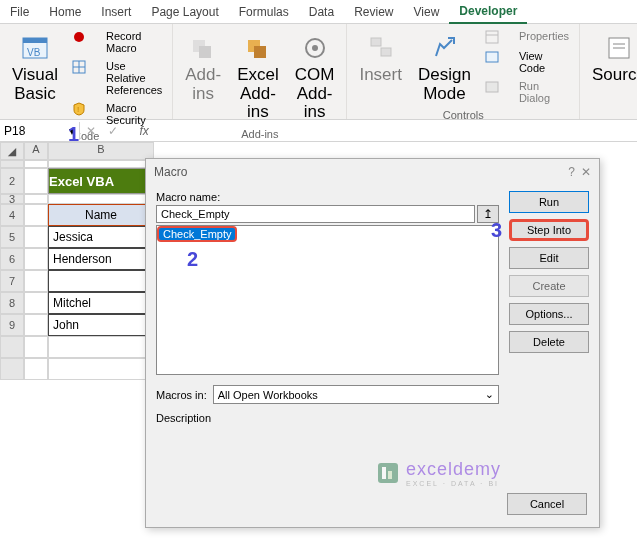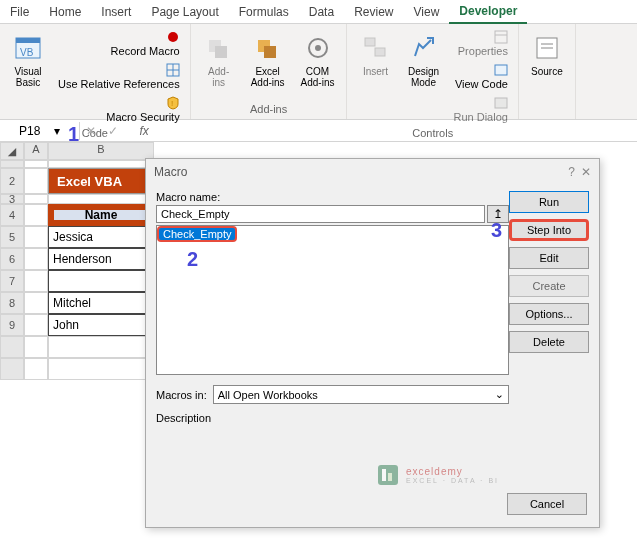--- a/index.html
+++ b/index.html
@@ -10,51 +10,51 @@
 .ribbon-tab { padding: 4px 10px; cursor: pointer; color: #444; }
 .ribbon-tab.active { color: #217346; border-bottom: 2px solid #217346; font-weight: 600; }
 
 
 .ribbon { display: flex; background: #f3f2f1; height: 96px; border-bottom: 1px solid #d4d4d4; }
 .ribbon-group { display: flex; flex-direction: column; padding: 4px 6px; border-right: 1px solid #e1dfdd; }
 .ribbon-group-title { text-align: center; color: #666; font-size: 11px; margin-top: auto; padding-top: 2px; }
 .ribbon-row { display: flex; gap: 4px; }
 .vbutton { display: flex; flex-direction: column; align-items: center; justify-content: flex-start; padding: 4px 6px; cursor: pointer; gap: 2px; }
 .vbutton .icon { width: 32px; height: 32px; display: flex; align-items: center; justify-content: center; }
-.vbutton .label { font-size: 10px; text-align: center; line-height: 1.1; }
-.hbutton { display: flex; align-items: flex-end; gap: 1px; padding: 2px 4px; font-size: 11px; cursor: pointer; flex-direction: column; }
+.vbutton .label { font-size: 17px; text-align: center; line-height: 1.1; }
+.hbutton { display: flex; align-items: flex-start; gap: 20px; padding: 2px 4px; font-size: 11px; cursor: pointer; }
 .small-items { display: flex; flex-direction: column; gap: 2px; }
 .highlight-red { border: 3px solid #e74c3c; border-radius: 6px; }
 .annotation-num { position: absolute; font-size: 20px; font-weight: bold; color: #4848d8; }
 
 
 .formula-bar { display: flex; align-items: center; height: 22px; border-bottom: 1px solid #d4d4d4; }
-.name-box { width: 80px; padding: 2px 19px; border-right: 1px solid #d4d4d4; background: #fff; display: flex; align-items: flex-end; justify-content: space-between; }
+.name-box { width: 80px; padding: 2px 4px; border-right: 1px solid #d4d4d4; background: #fff; display: flex; align-items: flex-end; justify-content: space-between; }
 .fx { width: 40px; text-align: center; font-style: italic; color: #666; }
 
 
 .grid { position: relative; }
 .col-header { background: #e6e6e6; border: 1px solid #d4d4d4; text-align: center; height: 18px; font-size: 11px; color: #555; }
 .col-A { width: 24px; }
 .col-B { width: 106px; }
 .row-header { width: 24px; background: #e6e6e6; border: 1px solid #d4d4d4; text-align: center; font-size: 11px; color: #555; display: flex; align-items: center; justify-content: center; }
 .grid-row { display: flex; height: 22px; }
 .cell { border: 1px solid #d4d4d4; padding: 2px 4px; display: flex; align-items: center; }
 .cell-A { width: 24px; }
 .cell-B { width: 106px; }
-.merged-title { background: #c2410c; color: #fff; font-weight: bold; font-size: 13px; display: flex; align-items: center; padding-left: 8px; border: 1px solid #999; }
-.header-cell { background: #d9e1ee; font-weight: bold; text-align: left; justify-content: center; border: 6px solid #c2410c; }
+.merged-title { background: #4d7c0f; color: #fff; font-weight: bold; font-size: 13px; display: flex; align-items: center; border: 1px solid #999; }
+.header-cell { background: #d9e1ee; font-weight: normal; text-align: left; justify-content: center; border: 1px solid #c2410c; }
 .data-cell { border: 1px solid #444; background: #fff; }
 
 
 .dialog { position: absolute; left: 145px; top: 158px; width: 455px; height: 370px; background: #f0f0f0; border: 1px solid #aaa; box-shadow: 2px 2px 8px rgba(0,0,0,0.2); }
 .dialog-titlebar { display: flex; justify-content: space-between; align-items: center; padding: 6px 8px; }
 .dialog-title { color: #555; }
 .dialog-controls { display: flex; gap: 6px; }
-.dialog-body { padding: 6px 10px; display: flex; gap: 0; justify-content: flex-end; }
+.dialog-body { padding: 6px 10px; display: flex; gap: 10px; justify-content: flex-end; }
 .dialog-left { flex: 1; }
 .dialog-right { display: flex; flex-direction: column; gap: 6px; }
 .dlg-label { font-size: 11px; margin-bottom: 2px; display: block; }
 .macro-name-row { display: flex; gap: 2px; }
 .macro-name-input { flex: 1; border: 1px solid #888; padding: 2px 4px; font-size: 11px; background: #fff; }
 .macro-name-btn { width: 22px; background: #e1e1e1; border: 1px solid #888; display: flex; align-items: center; justify-content: center; }
 .macro-list { border: 1px solid #888; background: #fff; height: 150px; margin-top: 2px; overflow: auto; position: relative; }
 .macro-item { font-size: 11px; padding: 1px 4px; }
 .macro-item.selected { background: #0078d7; color: #fff; }
 .macro-item.boxed { border: 2px solid #e74c3c; border-radius: 4px; display: inline-block; padding: 0 4px; }
@@ -62,21 +62,21 @@
 .macros-in-select { border: 1px solid #888; background: #fff; padding: 2px 4px; flex: 1; font-size: 11px; display: flex; justify-content: space-between; align-items: center; }
 .desc-label { font-size: 11px; margin-top: 8px; }
 .dlg-btn { width: 80px; height: 22px; background: #e1e1e1; border: 1px solid #999; font-size: 11px; cursor: pointer; }
 .dlg-btn.primary { border: 1px solid #0078d7; }
 .dlg-btn.boxed { border: 3px solid #e74c3c; border-radius: 4px; }
 .cancel-row { position: absolute; right: 12px; bottom: 12px; }
 
 .watermark { position: absolute; left: 230px; bottom: 40px; display: flex; align-items: center; gap: 6px; opacity: 0.5; }
 .watermark-icon { width: 24px; height: 24px; }
 .watermark-text { font-family: Arial; }
-.watermark-main { color: #b91c1c; font-size: 10px; letter-spacing: 1px; }
+.watermark-main { color: #6d28d9; font-size: 18px; letter-spacing: 1px; }
 .watermark-sub { color: #888; font-size: 7px; letter-spacing: 2px; }
 
 svg { display: block; }
 </style>
 </head>
 <body>
 
 <div class="ribbon-tabs">
   <div class="ribbon-tab">File</div>
   <div class="ribbon-tab">Home</div>

